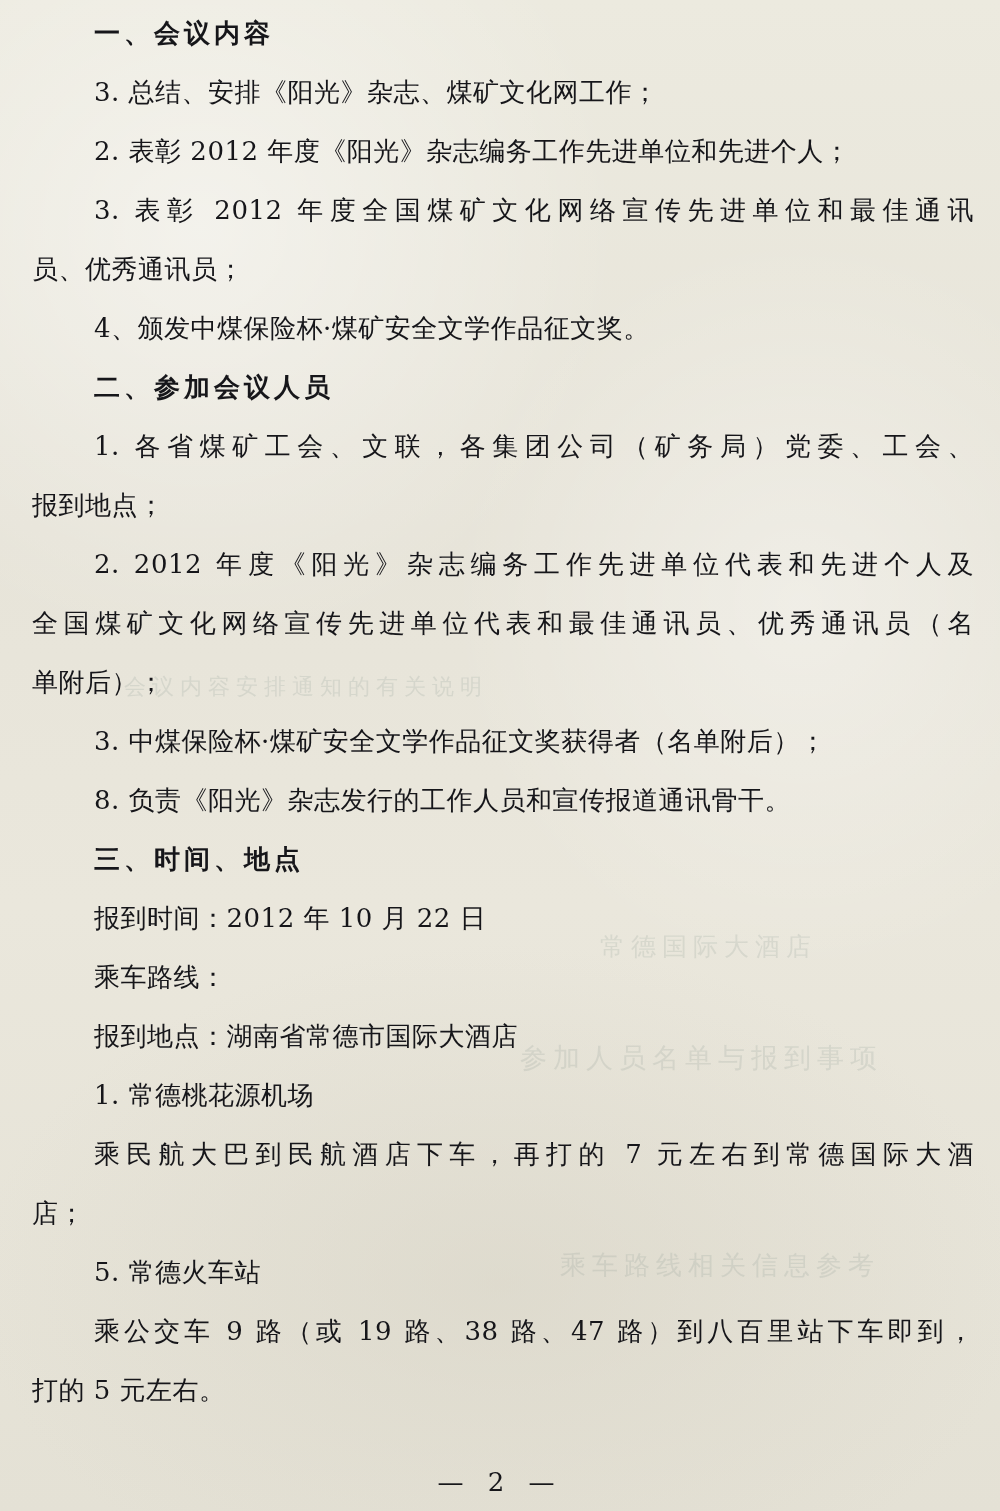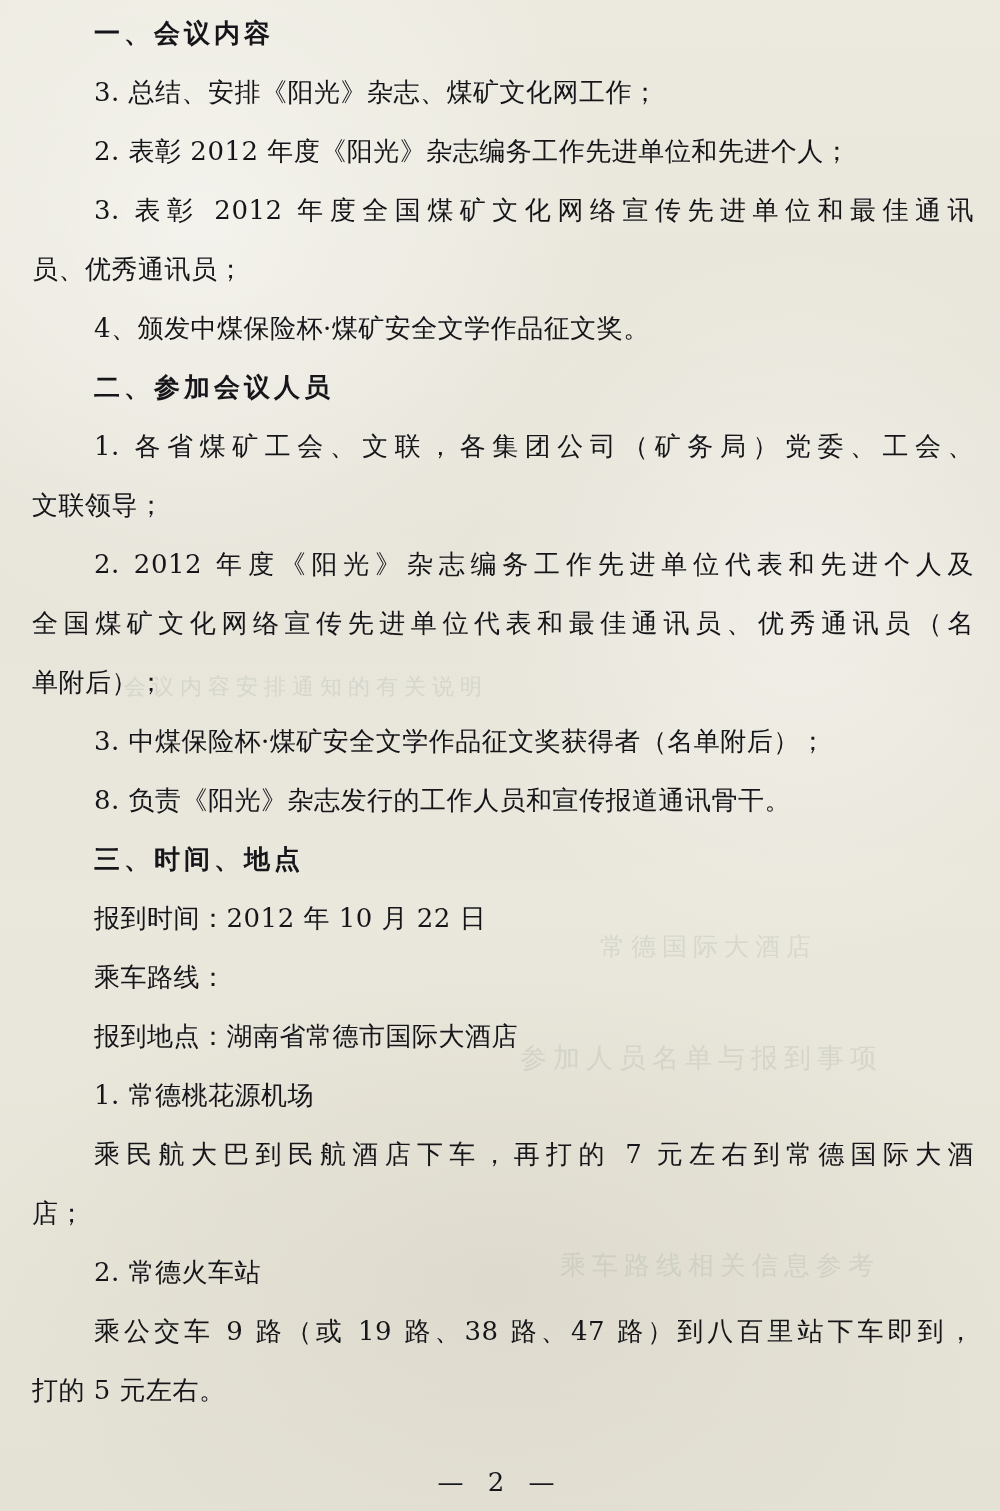--- a/index.html
+++ b/index.html
@@ -104,32 +104,32 @@
 
   <div class="content" id="content">
       <div class="line heading">一、会议内容</div>
       <div class="line indent">3. 总结、安排《阳光》杂志、煤矿文化网工作；</div>
       <div class="line indent">2. 表彰 2012 年度《阳光》杂志编务工作先进单位和先进个人；</div>
       <div class="line justify">3. 表彰 2012 年度全国煤矿文化网络宣传先进单位和最佳通讯</div>
       <div class="line flush">员、优秀通讯员；</div>
       <div class="line indent">4、颁发中煤保险杯·煤矿安全文学作品征文奖。</div>
       <div class="line heading">二、参加会议人员</div>
       <div class="line justify">1. 各省煤矿工会、文联，各集团公司（矿务局）党委、工会、</div>
-      <div class="line flush">文联领导；</div>
+      <div class="line flush">报到地点；</div>
       <div class="line justify">2. 2012 年度《阳光》杂志编务工作先进单位代表和先进个人及</div>
       <div class="line justify-cont">全国煤矿文化网络宣传先进单位代表和最佳通讯员、优秀通讯员（名</div>
       <div class="line flush">单附后）；</div>
       <div class="line indent">3. 中煤保险杯·煤矿安全文学作品征文奖获得者（名单附后）；</div>
       <div class="line indent">8. 负责《阳光》杂志发行的工作人员和宣传报道通讯骨干。</div>
       <div class="line heading">三、时间、地点</div>
       <div class="line indent">报到时间：2012 年 10 月 22 日</div>
       <div class="line indent">乘车路线：</div>
       <div class="line indent">报到地点：湖南省常德市国际大酒店</div>
       <div class="line indent">1. 常德桃花源机场</div>
       <div class="line justify">乘民航大巴到民航酒店下车，再打的 7 元左右到常德国际大酒</div>
       <div class="line flush">店；</div>
-      <div class="line indent">2. 常德火车站</div>
+      <div class="line indent">5. 常德火车站</div>
       <div class="line justify">乘公交车 9 路（或 19 路、38 路、47 路）到八百里站下车即到，</div>
       <div class="line flush">打的 5 元左右。</div>
     </div>
 
   <div class="footer">— 2 —</div>
 </div>
 
 </body></html>

